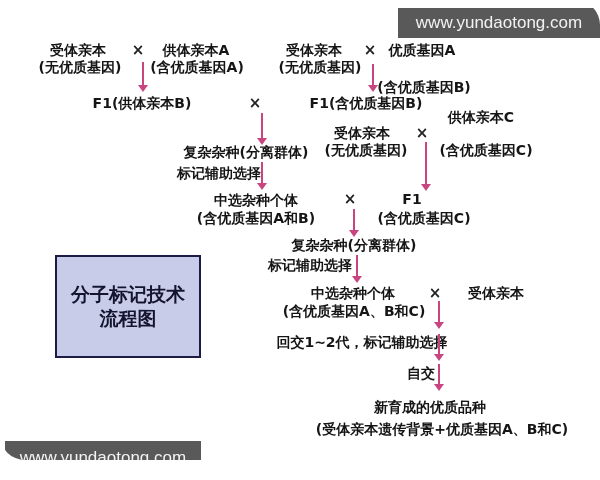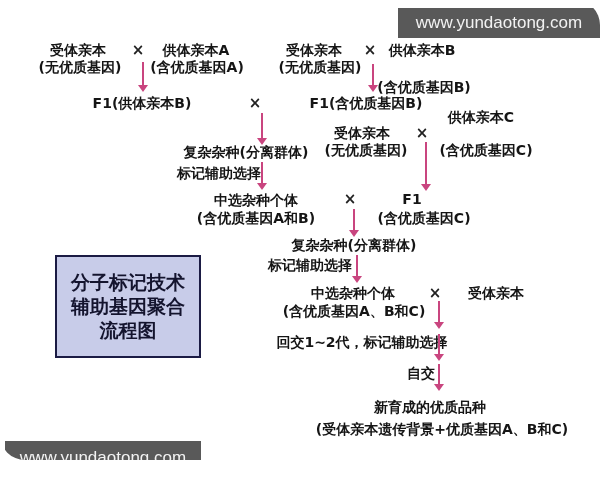--- a/index.html
+++ b/index.html
@@ -90,34 +90,33 @@
 </head>
 <body>
 
 <div class="canvas">
 
   <div class="wm wm-top">www.yundaotong.com</div>
   <div class="wm wm-bottom">www.yundaotong.com</div>
 
   <div class="title-box">
     <div class="tline">分子标记技术</div>
-    <div class="tline">辅助基因聚合</div>
     <div class="tline">流程图</div>
   </div>
 
   <div class="node" style="left:78px;top:41px;">受体亲本</div>
   <div class="node" style="left:80px;top:58px;">(无优质基因)</div>
   <div class="cross" style="left:138px;top:41px;">×</div>
   <div class="node" style="left:196px;top:41px;">供体亲本A</div>
   <div class="node" style="left:197px;top:58px;">(含优质基因A)</div>
 
   <div class="node" style="left:314px;top:41px;">受体亲本</div>
   <div class="node" style="left:320px;top:58px;">(无优质基因)</div>
   <div class="cross" style="left:370px;top:41px;">×</div>
-  <div class="node" style="left:422px;top:41px;">供体亲本B</div>
+  <div class="node" style="left:422px;top:41px;">优质基因A</div>
   <div class="node" style="left:424px;top:58px;margin-top:20px;">(含优质基因B)</div>
 
   <div class="node" style="left:142px;top:94px;">F1(供体亲本B)</div>
   <div class="cross" style="left:255px;top:94px;">×</div>
   <div class="node" style="left:366px;top:94px;">F1(含优质基因B)</div>
 
   <div class="node" style="left:362px;top:124px;">受体亲本</div>
   <div class="node" style="left:366px;top:141px;">(无优质基因)</div>
   <div class="cross" style="left:422px;top:124px;">×</div>
   <div class="node" style="left:481px;top:108px;">供体亲本C</div>

